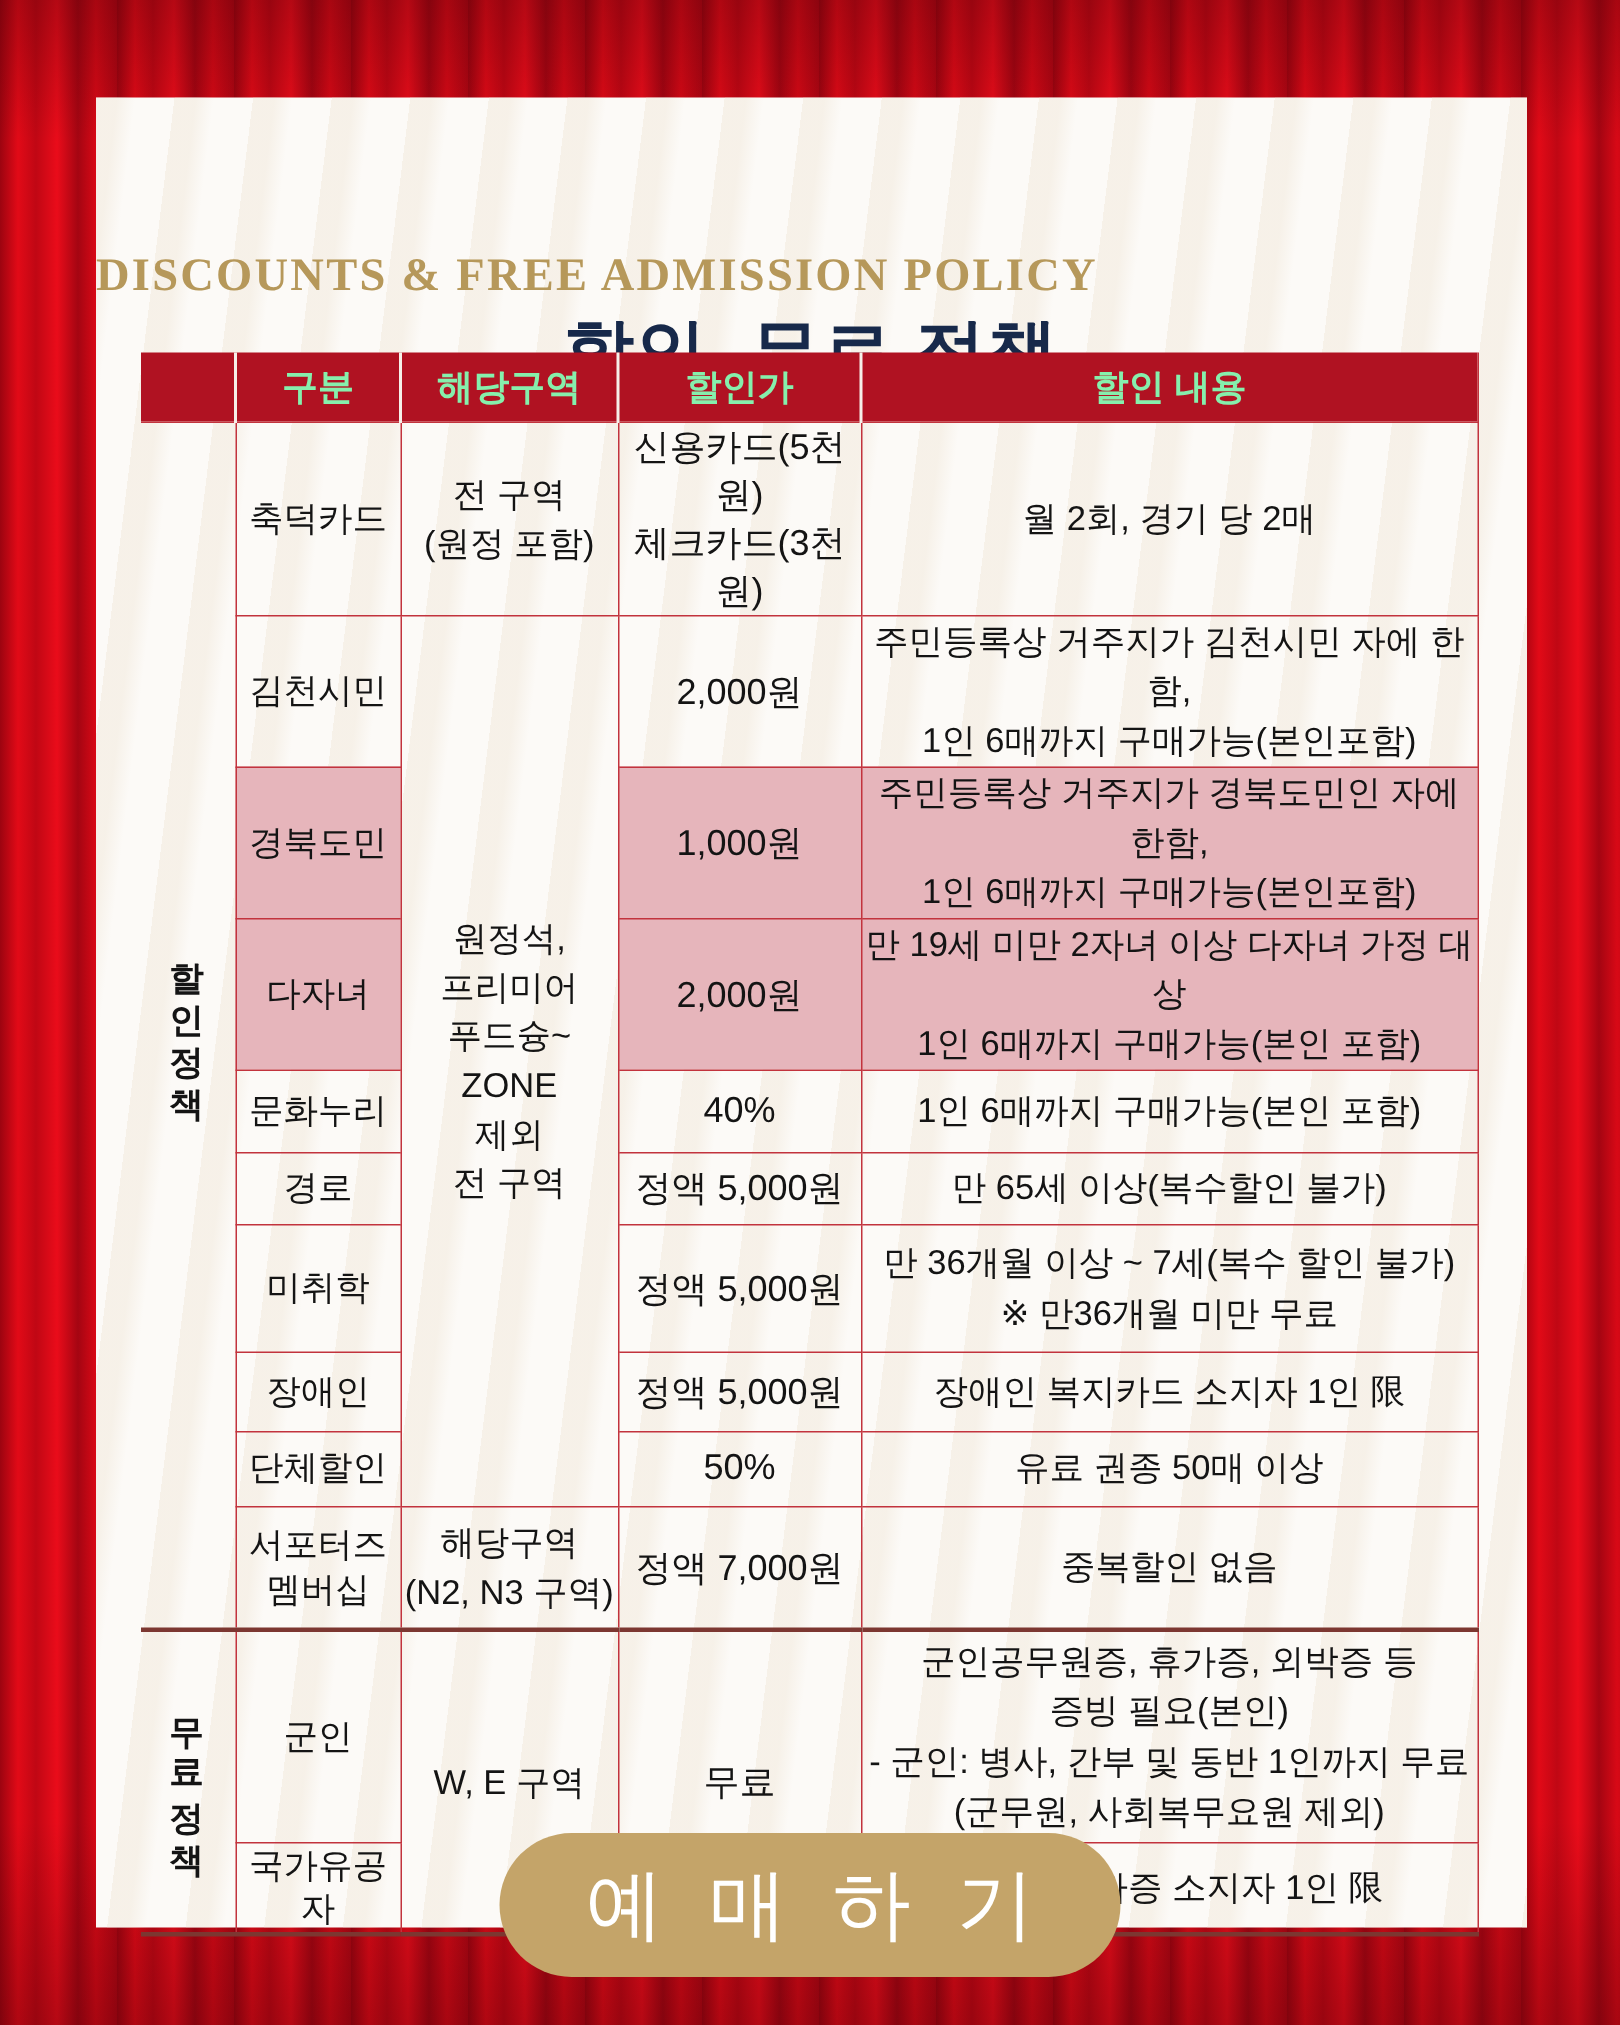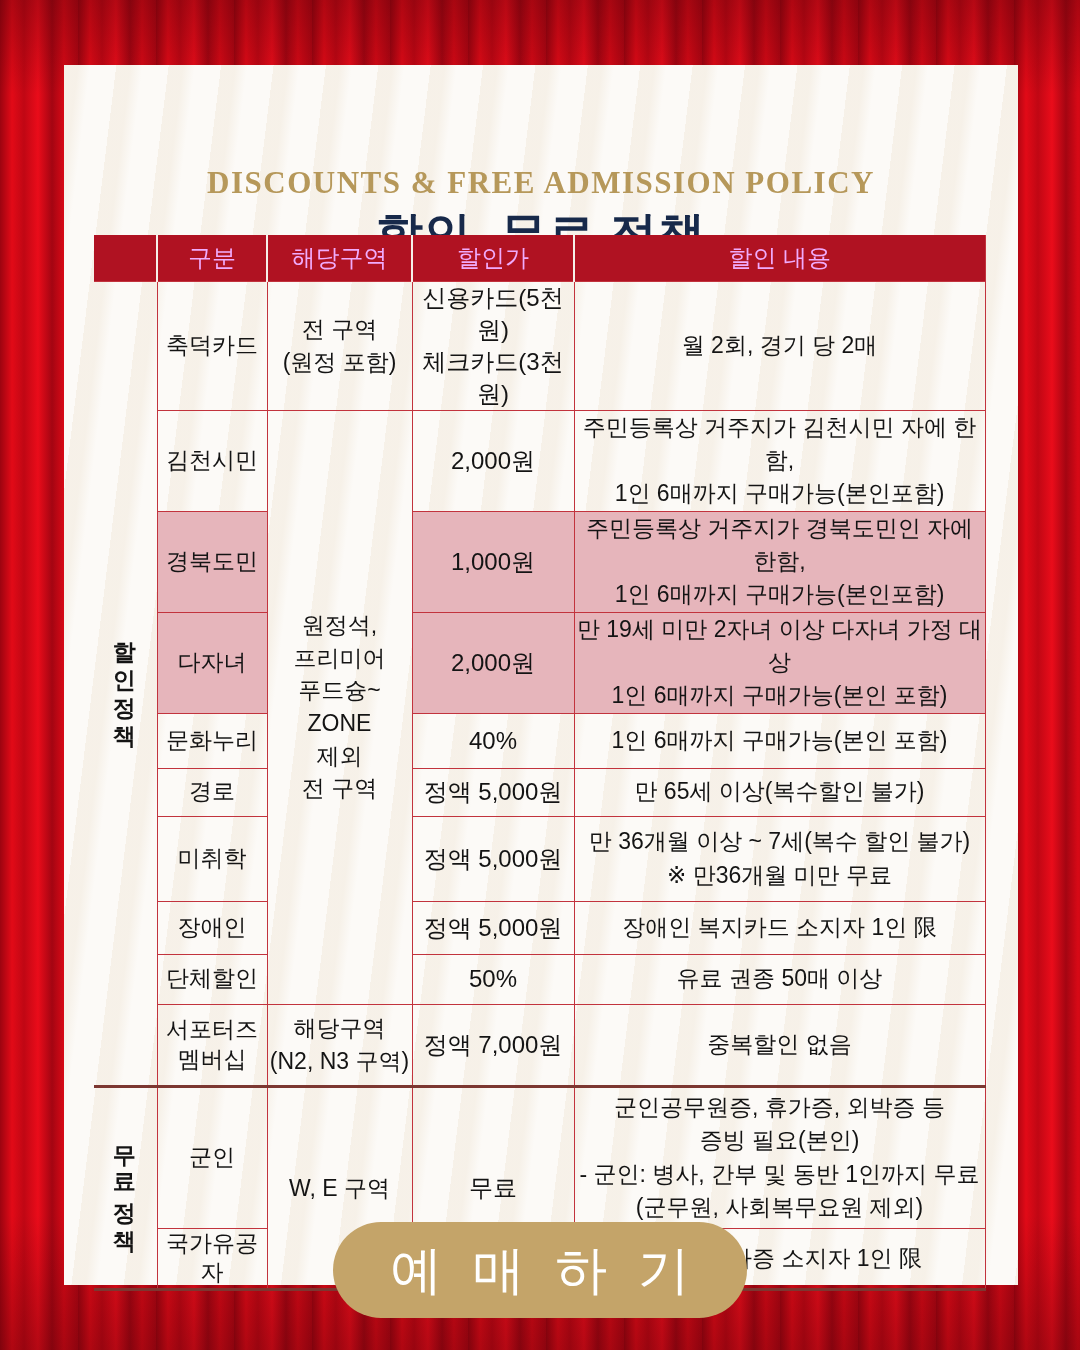--- a/index.html
+++ b/index.html
@@ -24,21 +24,20 @@
     background:
       repeating-linear-gradient(97deg,
         rgba(236,224,205,0.35) 0px, rgba(236,224,205,0.35) 14px,
         rgba(255,255,255,0) 26px, rgba(255,255,255,0) 52px),
       #fcfaf7;
   }
 
   .title-en {
     position: absolute;
     left: 0; right: 0; top: 100px;
-    text-align: center;
     font-family: "Liberation Serif", "DejaVu Serif", serif;
     font-weight: bold;
     font-size: 31px;
     letter-spacing: 1.5px;
     color: #b6985a;
   }
   .title-ko {
     position: absolute;
     left: 0; right: 0; top: 138px;
     text-align: center;
@@ -64,23 +63,23 @@
 
   th, td {
     border: 1.5px solid #c2333d;
     text-align: center;
     vertical-align: middle;
     white-space: pre-line;
     color: #141414;
   }
   th {
     background: #b01222;
-    color: #f0abfc;
+    color: #86efac;
     font-size: 24px;
-    font-weight: normal;
+    font-weight: bold;
     height: 46px;
     border-top: none;
     border-right: 2.5px solid #f6efe9;
     border-bottom: 1.5px solid #c2333d;
   }
   th.last-h { border-right: 1.5px solid #c2333d; margin-top: 32px; }
   th.c-label, td.c-label { border-left: none; }
 
   td.c-cat     { font-size: 23px; line-height: 1.3; }
   td.c-zone    { font-size: 23px; line-height: 1.42; }

